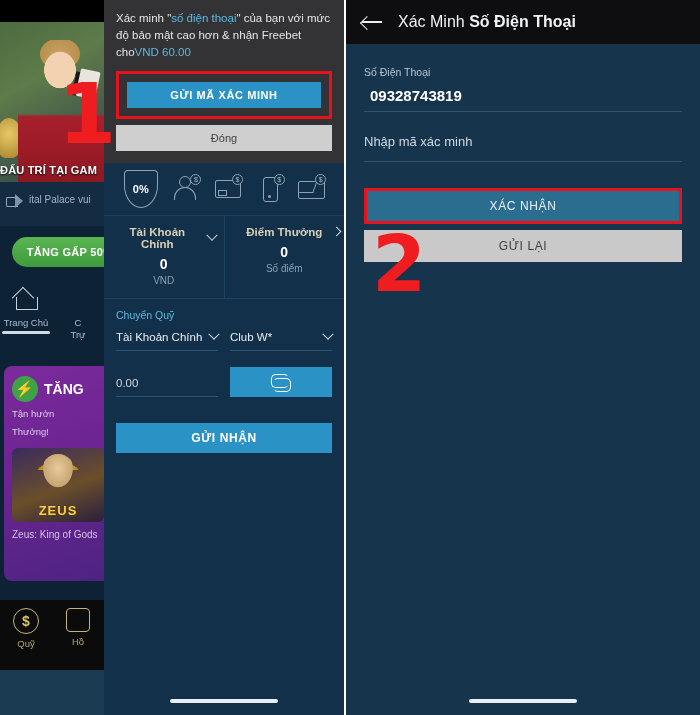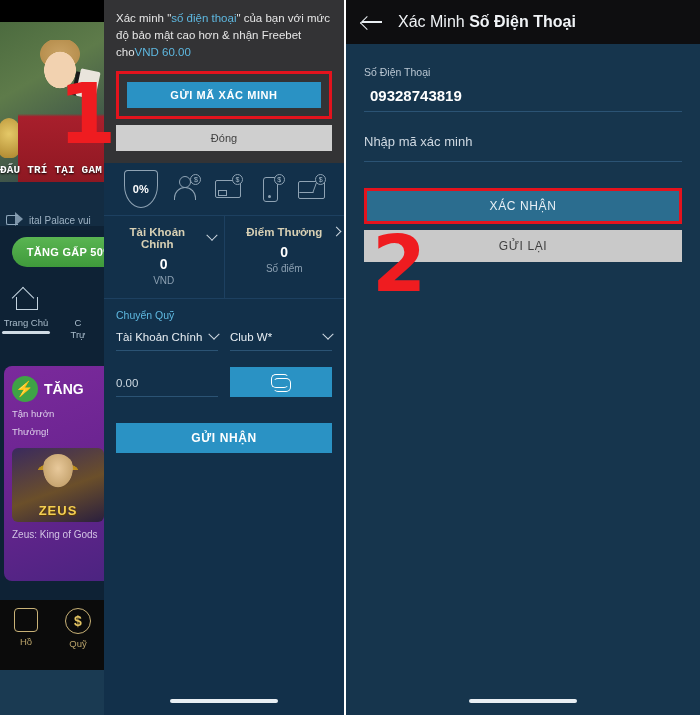--- a/index.html
+++ b/index.html
@@ -20,23 +20,23 @@
     background:
       radial-gradient(ellipse 26px 30px at 42px 30px, #f2d2b0 0%, #f2d2b0 60%, rgba(0,0,0,0) 62%),
       radial-gradient(ellipse 30px 24px at 42px 14px, #c9a264 0%, #b8904f 65%, rgba(0,0,0,0) 68%),
       linear-gradient(to bottom, rgba(0,0,0,0) 52%, #a81f2c 54%, #8e1822 100%);
   }
   .hero-card { position:absolute; right: 6px; top: 48px; width: 20px; height: 28px; background:#e9e5dc; border-radius:2px; transform: rotate(12deg); box-shadow: -6px 2px 0 -2px #1a1a1a; }
   .hero-gold { position:absolute; left: -4px; bottom: 24px; width: 26px; height: 40px; background: radial-gradient(circle at 50% 40%, #f5d36b, #b8892a); border-radius: 50% 50% 40% 40%; opacity:.9; }
   .hero-caption {
     position:absolute; bottom: 6px; left: 0; width: 140px;
     color:#fff; font-size: 11px; font-weight: bold; letter-spacing:.2px;
-    text-shadow: 0 1px 2px #000; white-space: nowrap; font-family: Liberation Mono, monospace;
-  }
-  .lc-notice { display:flex; align-items:flex-end; gap:5px; height: 44px; padding: 0 6px; background:#132c42; }
+    text-shadow: 0 1px 2px #000; white-space: nowrap;
+  }
+  .lc-notice { display:flex; align-items:flex-start; gap:5px; height: 44px; padding: 12px 6px; background:#132c42; }
   .lc-notice .megaphone { width:18px; height:14px; flex:0 0 18px; position:relative; }
   .lc-notice .megaphone:before {
     content:""; position:absolute; left:0; top:3px; width:11px; height:8px;
     border:1.4px solid #8fa7bb; border-right:none; border-radius:2px 0 0 2px;
   }
   .lc-notice .megaphone:after {
     content:""; position:absolute; left:9px; top:0; width:0; height:0;
     border-top:7px solid transparent; border-bottom:7px solid transparent; border-left:8px solid #8fa7bb; opacity:.85;
   }
   .lc-notice span { color:#9fb3c4; font-size:10px; white-space:nowrap; overflow:hidden; }
@@ -213,26 +213,26 @@
       <div class="zeus-thumb">
         <div class="zeus-horns"></div>
         <div class="zeus-face"></div>
         <div class="zeus-word">ZEUS</div>
       </div>
       <div class="zeus-label">Zeus: King of Gods</div>
     </div>
 
     <div class="lc-bottom-nav">
       <div class="lc-bn-item">
+        <div class="coin-ico"></div>
+        <div>Quỹ</div>
+      </div>
+      <div class="lc-bn-item">
         <div class="wallet-ico"></div>
         <div>Hồ</div>
-      </div>
-      <div class="lc-bn-item">
-        <div class="coin-ico"></div>
-        <div>Quỹ</div>
       </div>
     </div>
     <div class="lc-bottom-fill"></div>
   </div>
 
   <div class="mid-col">
 
     <div class="dialog">
       <div class="dialog-text">
         <span>Xác minh "</span><span class="hl">số điện thoại</span><span>" của bạn với mức độ bảo mật cao hơn &amp; nhận Freebet cho</span><span class="amt">VND 60.00</span>

